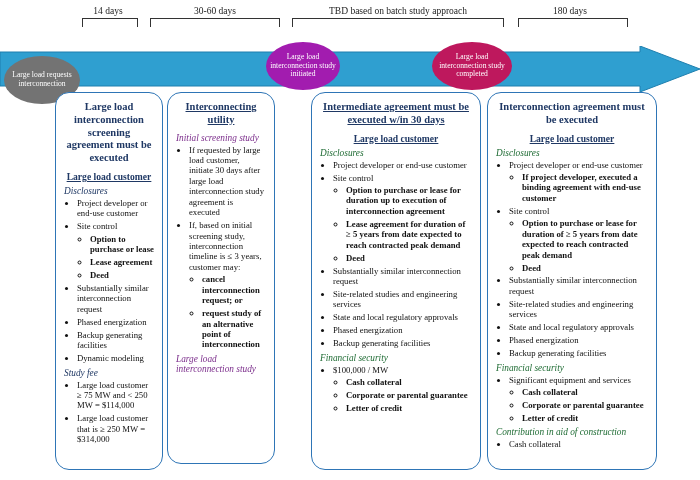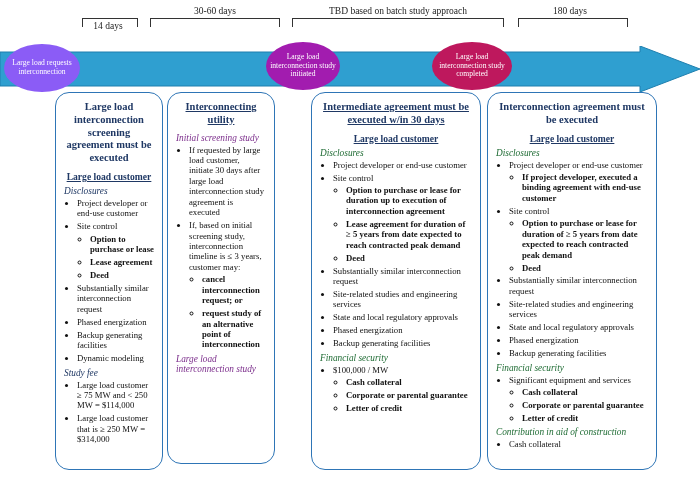--- a/index.html
+++ b/index.html
@@ -86,38 +86,38 @@
     line-height:1.2;
     margin-bottom:2.5px;
   }
   ul.lvl1{list-style-type:disc;}
   ul.lvl2{list-style-type:circle;margin-top:2px;font-weight:bold;}
 </style>
 </head>
 <body>
 
 <div id="timeline-layer">
-    <div class="tl-label" style="left: 78px; top: 21px; width: 60px;">14 days</div>
+    <div class="tl-label" style="left: 78px; top: 6px; width: 60px;">14 days</div>
     <div class="tl-label" style="left: 178px; top: 6px; width: 74px;">30-60 days</div>
     <div class="tl-label" style="left: 308px; top: 6px; width: 180px;">TBD based on batch study approach</div>
     <div class="tl-label" style="left: 538px; top: 6px; width: 64px;">180 days</div>
     <div class="bracket" style="left: 82px; top: 18px; width: 54px;"></div>
     <div class="bracket" style="left: 150px; top: 18px; width: 128px;"></div>
     <div class="bracket" style="left: 292px; top: 18px; width: 210px;"></div>
     <div class="bracket" style="left: 518px; top: 18px; width: 108px;"></div>
   </div>
 
 <div class="arrow-band">
   <svg width="700" height="46" viewBox="0 0 700 46">
     <polygon id="arrow-shape" points="0,6 640,6 640,0 700,23 640,46 640,40 0,40" fill="#2f9fd0" stroke="#1f7fae" stroke-width="1"></polygon>
   </svg>
 </div>
 
 <div id="milestone-layer">
-    <div class="oval" style="left: 4px; top: 44px; width: 76px; height: 48px; background: #8b5cf6;">
+    <div class="oval" style="left: 4px; top: 56px; width: 76px; height: 48px; background: #737373;">
       <span>Large load requests interconnection</span>
     </div>
     <div class="oval" style="left: 266px; top: 42px; width: 74px; height: 48px; background: #a21caf;">
       <span>Large load interconnection study initiated</span>
     </div>
     <div class="oval" style="left: 432px; top: 42px; width: 80px; height: 48px; background: #be185d;">
       <span>Large load interconnection study completed</span>
     </div>
   </div>
 

